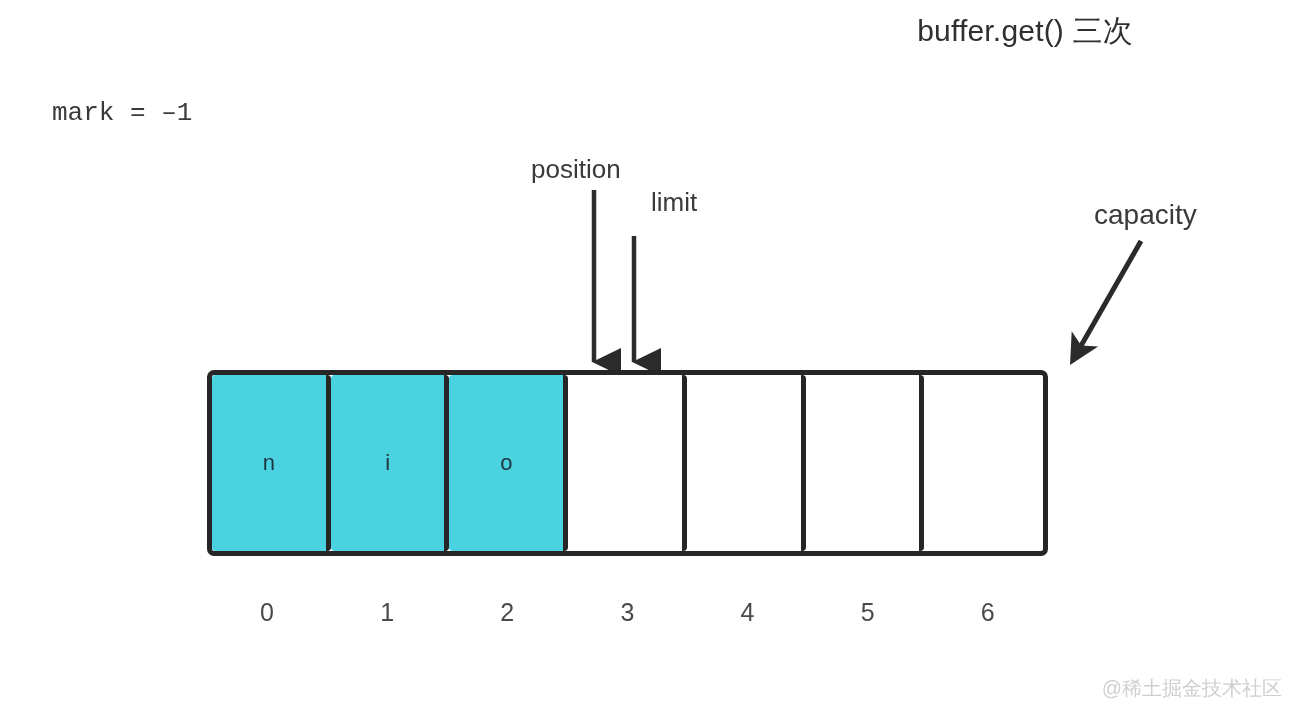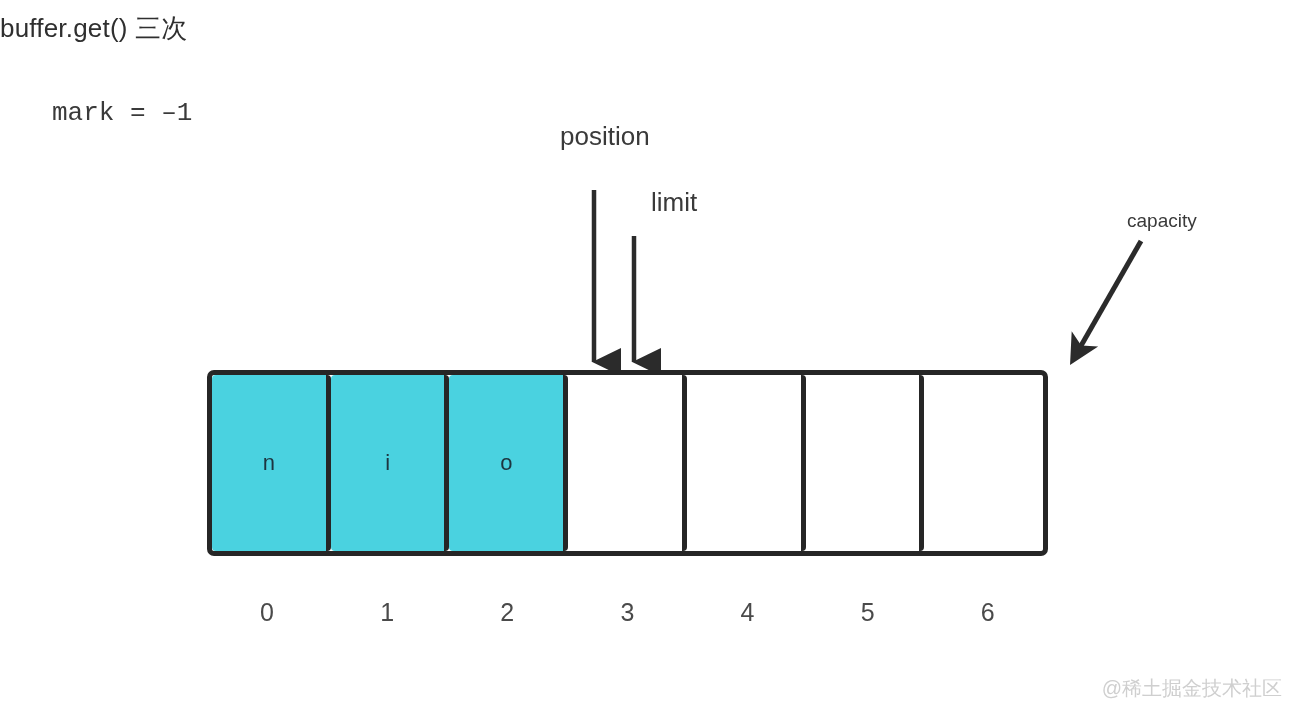--- a/index.html
+++ b/index.html
@@ -17,22 +17,22 @@
     background: #ffffff;
     overflow: hidden;
   }
 
   
   .title {
     position: absolute;
     left: 0;
     top: 11px;
     width: 1133px;
-    text-align: left;
-    font-size: 26px;
+    text-align: right;
+    font-size: 30px;
     color: #2f2f2f;
     letter-spacing: 0.2px;
     white-space: nowrap;
   }
 
   
   .mark-label {
     position: absolute;
     left: 52px;
     top: 98px;
@@ -42,23 +42,23 @@
     font-family: Liberation Mono, monospace;
   }
 
   
   .ptr-label {
     position: absolute;
     font-size: 26px;
     color: #3a3a3a;
     white-space: nowrap;
   }
-  .ptr-label.position { left: 531px; top: 121px; margin-left: 29px; }
+  .ptr-label.position { left: 531px; top: 154px; }
   .ptr-label.limit    { left: 651px; top: 187px; }
-  .ptr-label.capacity { left: 1094px; top: 210px; font-size: 19px; margin-left: 33px; }
+  .ptr-label.capacity { left: 1094px; top: 199px; font-size: 28px; }
 
   
   .arrow-layer {
     position: absolute;
     left: 0; top: 0;
     width: 1298px;
     height: 714px;
     pointer-events: none;
   }
 

